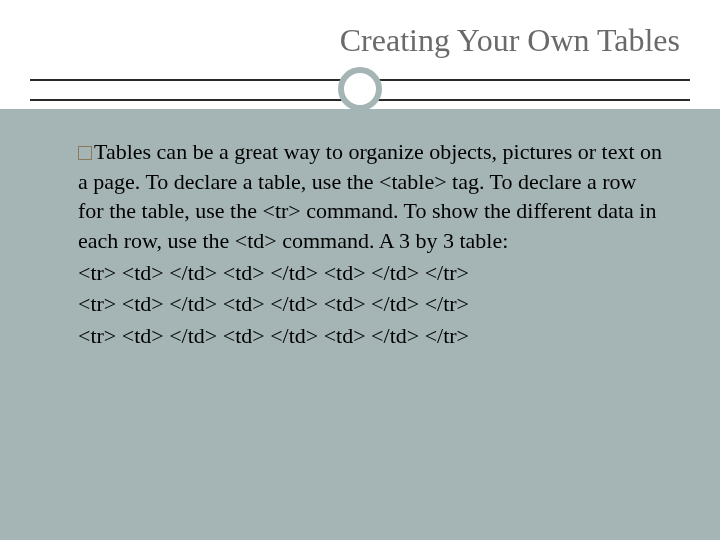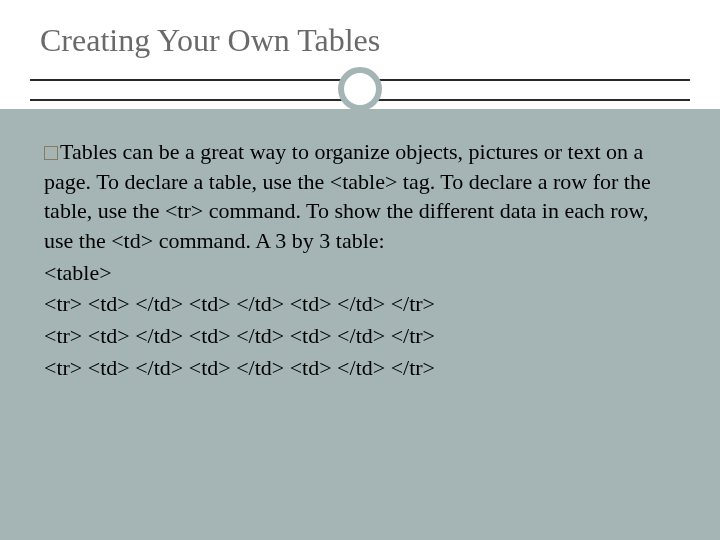--- a/index.html
+++ b/index.html
@@ -17,21 +17,21 @@
   }
   .title-area {
     background: #ffffff;
     padding: 22px 40px 50px 40px;
     position: relative;
   }
   .title {
     font-size: 32px;
     font-weight: normal;
     color: #6a6a6a;
-    text-align: left;
+    text-align: right;
     font-family: Georgia, serif;
   }
   .divider-wrap {
     position: absolute;
     left: 0;
     right: 0;
     bottom: 20px;
     height: 0;
   }
   .hr-top {
@@ -71,20 +71,21 @@
     height: 30px;
     background: #a5b5b5;
     z-index: 1;
   }
   .content {
     padding: 28px 55px 20px 44px;
     color: #000000;
     font-size: 22px;
     line-height: 1.35;
     font-family: Georgia, serif;
+    margin-left: 34px;
   }
   .bullet {
     display: inline-block;
     width: 14px;
     height: 14px;
     border: 1.5px solid #8a7a5a;
     margin-right: 2px;
     vertical-align: baseline;
     position: relative;
     top: 1px;
@@ -108,19 +109,18 @@
       <div class="hr-bottom"></div>
       <div class="ring-mask"></div>
       <div class="ring"></div>
     </div>
   </div>
 
   <div class="content">
     <div class="para">
       <span class="bullet"></span><span>Tables can be a great way to organize objects, pictures or text on a page.  To declare a table, use the &lt;table&gt; tag.  To declare a row for the table, use the &lt;tr&gt; command.  To show the different data in each row, use the &lt;td&gt; command.  A 3 by 3 table:</span>
     </div>
-    <div class="code-line">&lt;table&gt;</div>
     <div class="code-line">&lt;tr&gt; &lt;td&gt; &lt;/td&gt; &lt;td&gt; &lt;/td&gt; &lt;td&gt; &lt;/td&gt; &lt;/tr&gt;</div>
     <div class="code-line">&lt;tr&gt; &lt;td&gt; &lt;/td&gt; &lt;td&gt; &lt;/td&gt; &lt;td&gt; &lt;/td&gt; &lt;/tr&gt;</div>
     <div class="code-line">&lt;tr&gt; &lt;td&gt; &lt;/td&gt; &lt;td&gt; &lt;/td&gt; &lt;td&gt; &lt;/td&gt; &lt;/tr&gt;</div>
   </div>
 
 </div>
 
 </body></html>

